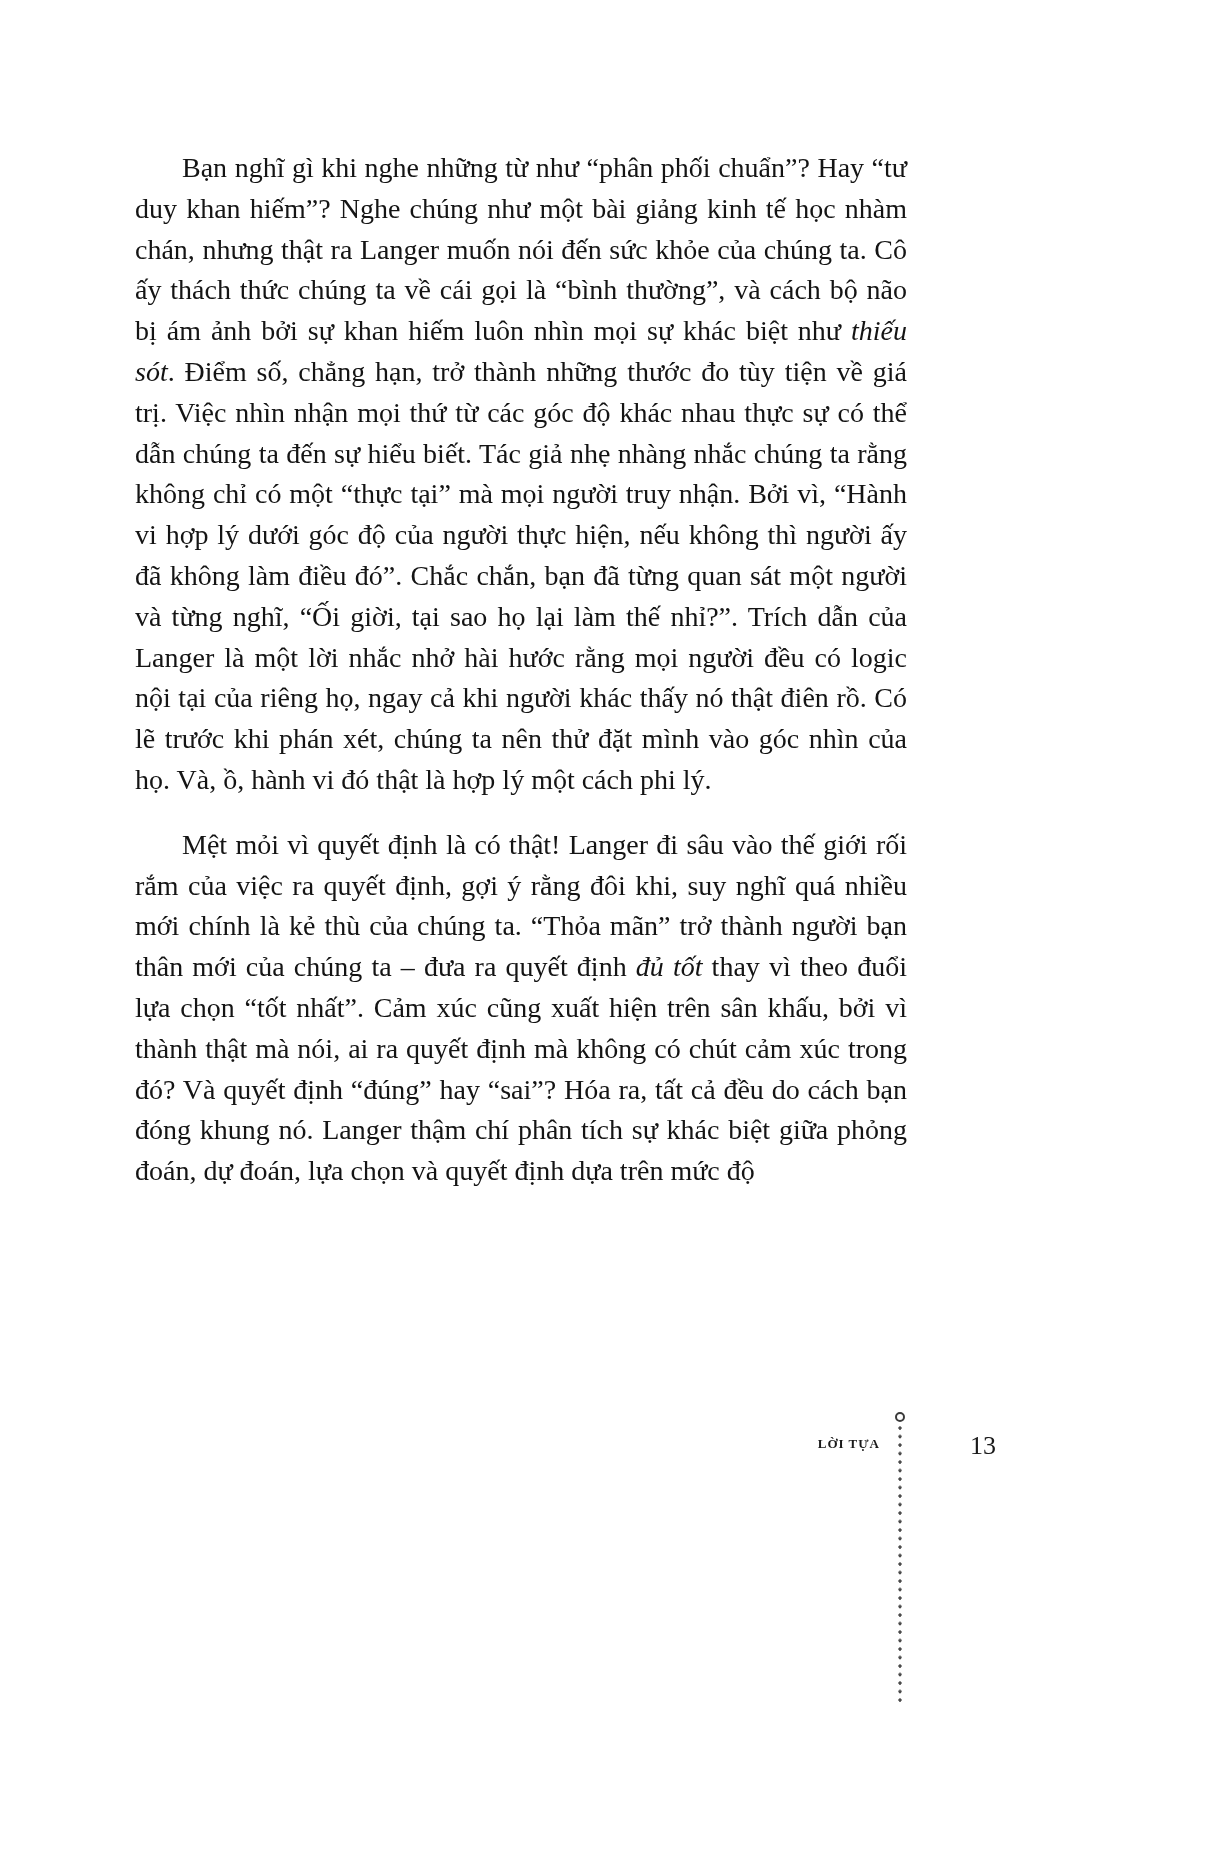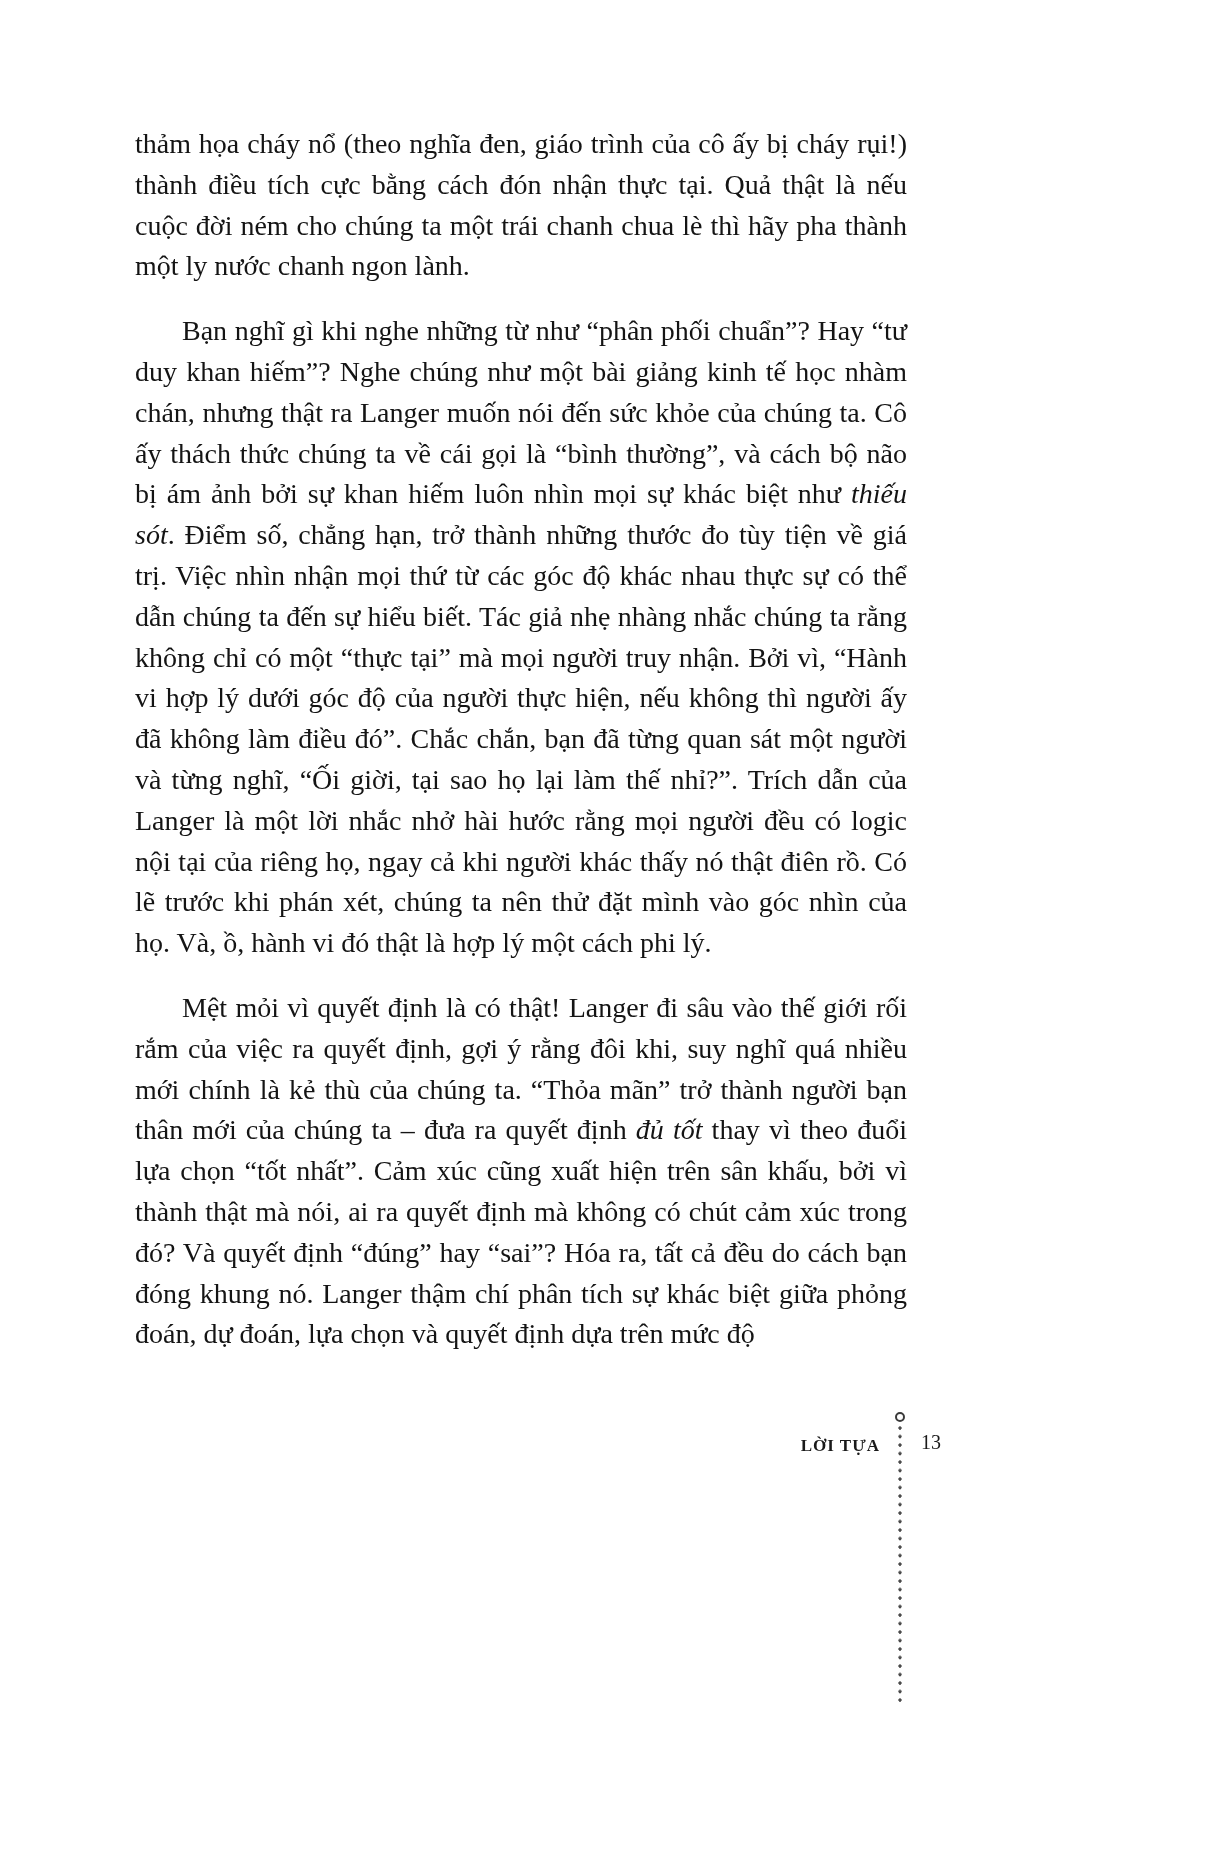--- a/index.html
+++ b/index.html
@@ -40,21 +40,21 @@
     left: 0;
     top: 0;
     width: 100%;
     height: 100%;
     pointer-events: none;
   }
   .section-label {
     position: absolute;
     top: 1436px;
     right: 341px;
-    font-size: 17px;
+    font-size: 13px;
     font-weight: bold;
     letter-spacing: 1px;
     color: #1a1a1a;
     font-family: "Liberation Serif", "DejaVu Serif", serif;
   }
   .footer-divider {
     position: absolute;
     left: 895px;
     top: 1412px;
     display: flex;
@@ -73,31 +73,30 @@
   .divider-dots {
     width: 4px;
     height: 278px;
     background-image: radial-gradient(circle at 2px 2px, #4a4a4a 1.4px, transparent 1.9px);
     background-size: 4px 8.5px;
     background-repeat: repeat-y;
   }
   .page-number {
     position: absolute;
     top: 1431px;
-    left: 921px;
-    font-size: 20px;
+    left: 970px;
+    font-size: 26px;
     color: #1a1a1a;
   }
 </style>
 </head>
 <body>
 
 <div class="text-block">
 
-  <p class="para"><span>thảm họa cháy nổ (theo nghĩa đen, giáo trình của cô ấy bị cháy rụi!) thành điều tích cực bằng cách đón nhận thực tại. Quả thật là nếu cuộc đời ném cho chúng ta một trái chanh chua lè thì hãy pha thành một ly nước chanh ngon lành.</span></p>
 
   <p class="para indented"><span>Bạn nghĩ gì khi nghe những từ như “phân phối chuẩn”? Hay “tư duy khan hiếm”? Nghe chúng như một bài giảng kinh tế học nhàm chán, nhưng thật ra Langer muốn nói đến sức khỏe của chúng ta. Cô ấy thách thức chúng ta về cái gọi là “bình thường”, và cách bộ não bị ám ảnh bởi sự khan hiếm luôn nhìn mọi sự khác biệt như </span><span class="run-italic">thiếu sót</span><span>. Điểm số, chẳng hạn, trở thành những thước đo tùy tiện về giá trị. Việc nhìn nhận mọi thứ từ các góc độ khác nhau thực sự có thể dẫn chúng ta đến sự hiểu biết. Tác giả nhẹ nhàng nhắc chúng ta rằng không chỉ có một “thực tại” mà mọi người truy nhận. Bởi vì, “Hành vi hợp lý dưới góc độ của người thực hiện, nếu không thì người ấy đã không làm điều đó”. Chắc chắn, bạn đã từng quan sát một người và từng nghĩ, “Ối giời, tại sao họ lại làm thế nhỉ?”. Trích dẫn của Langer là một lời nhắc nhở hài hước rằng mọi người đều có logic nội tại của riêng họ, ngay cả khi người khác thấy nó thật điên rồ. Có lẽ trước khi phán xét, chúng ta nên thử đặt mình vào góc nhìn của họ. Và, ồ, hành vi đó thật là hợp lý một cách phi lý.</span></p>
 
   <p class="para indented"><span>Mệt mỏi vì quyết định là có thật! Langer đi sâu vào thế giới rối rắm của việc ra quyết định, gợi ý rằng đôi khi, suy nghĩ quá nhiều mới chính là kẻ thù của chúng ta. “Thỏa mãn” trở thành người bạn thân mới của chúng ta – đưa ra quyết định </span><span class="run-italic">đủ tốt</span><span> thay vì theo đuổi lựa chọn “tốt nhất”. Cảm xúc cũng xuất hiện trên sân khấu, bởi vì thành thật mà nói, ai ra quyết định mà không có chút cảm xúc trong đó? Và quyết định “đúng” hay “sai”? Hóa ra, tất cả đều do cách bạn đóng khung nó. Langer thậm chí phân tích sự khác biệt giữa phỏng đoán, dự đoán, lựa chọn và quyết định dựa trên mức độ</span></p>
 
 </div>
 
 <div class="page-footer">
   <span class="section-label">LỜI TỰA</span>
 

